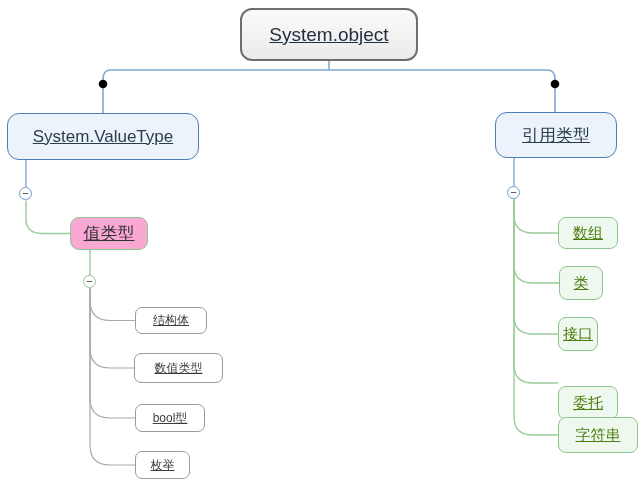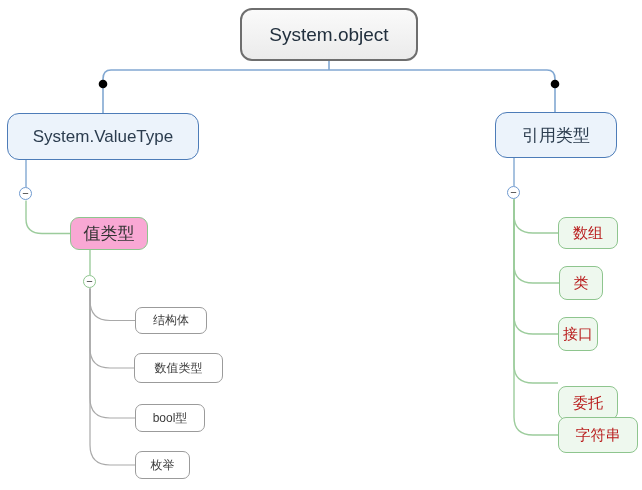--- a/index.html
+++ b/index.html
@@ -3,38 +3,38 @@
 <meta charset="utf-8">
 <style>
   html,body{margin:0;padding:0;background:#ffffff;}
   #stage{
     position:relative;width:642px;height:490px;background:#ffffff;overflow:hidden;
     font-family:"Liberation Sans","DejaVu Sans",sans-serif;
   }
   #wires{position:absolute;left:0;top:0;width:642px;height:490px;z-index:0;}
   .node{
     position:absolute;z-index:2;display:flex;align-items:center;justify-content:center;
-    box-sizing:border-box;white-space:nowrap;
+    box-sizing:border-box;white-space:nowrap;text-decoration:underline;
   }
   .node-root{
     border:2px solid #6e6e6e;border-radius:12px;
     background:linear-gradient(#fafafa,#ebebeb);
     color:#22303e;font-size:19px;
   }
   .node-blue{
     border:1.5px solid #4d7cb8;border-radius:12px;
     background:#ecf3fb;color:#2b3c4e;font-size:17px;
   }
   .node-green-main{
     border:1.5px solid #8ec58e;border-radius:9px;
     background:#f9a8d4;color:#333333;font-size:17px;
   }
   .node-green{
     border:1.4px solid #8ec58e;border-radius:8px;
-    background:#eef8ee;color:#b91c1c;font-size:15px;
+    background:#eef8ee;color:#4d7c0f;font-size:15px;
   }
   .node-white{
     border:1.2px solid #9b9b9b;border-radius:7px;
     background:#ffffff;color:#3c3c3c;font-size:12px;
   }
   .collapse{
     position:absolute;z-index:3;width:13px;height:13px;box-sizing:border-box;
     border-radius:50%;background:#ffffff;
     display:flex;align-items:center;justify-content:center;
     font-size:11px;line-height:11px;color:#333333;cursor:pointer;

